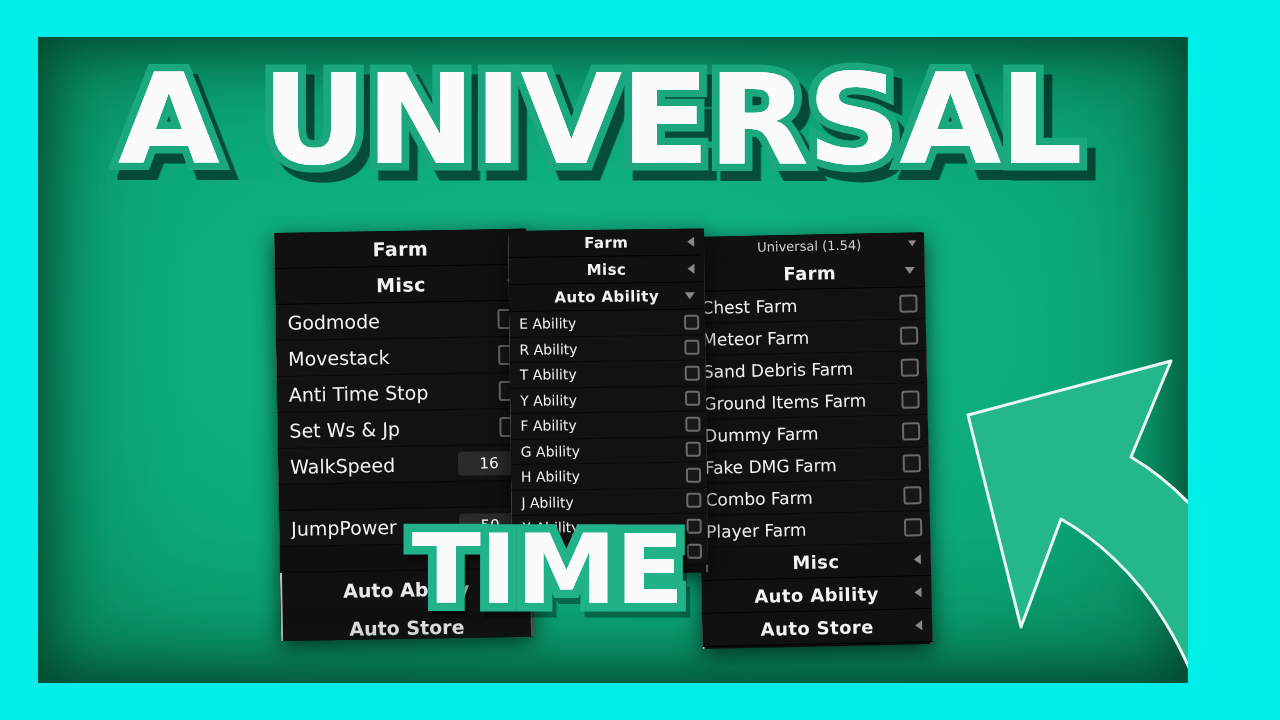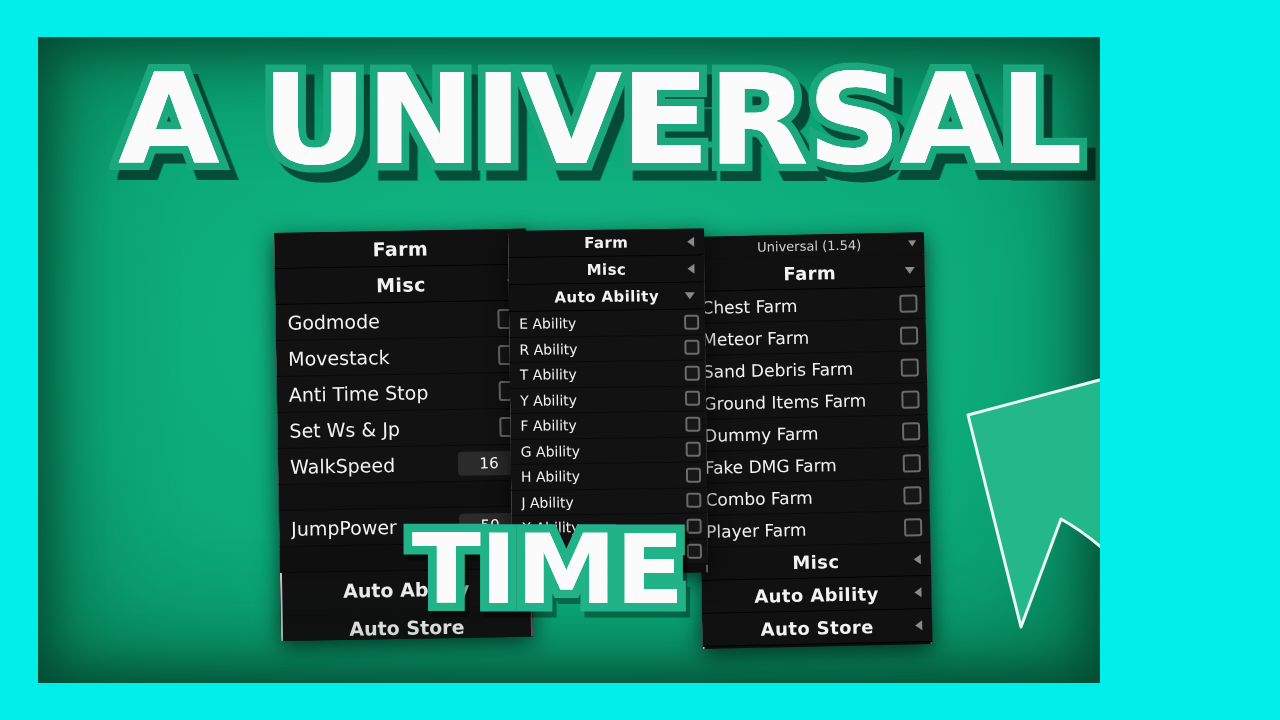--- a/index.html
+++ b/index.html
@@ -13,21 +13,21 @@
   
   #frame {
     position:absolute; inset:0;
     background:#00eee9;
   }
 
   
   #stage {
     position:absolute;
     left:38px; top:37px;
-    width:1062px; height:646px;
+    width:1150px; height:646px;
     overflow:hidden;
     background:
       radial-gradient(120% 120% at 50% 42%, #12b483 0%, #0ca877 38%, #088a5f 68%, #05past 100%);
     background-color:#0c4a6e;
   }
   #stage-grad {
     position:absolute; inset:0;
     background:
       radial-gradient(125% 115% at 48% 45%, #13b686 0%, #0caa78 36%, #099264 64%, #056b4a 88%, #04543b 100%);
   }

